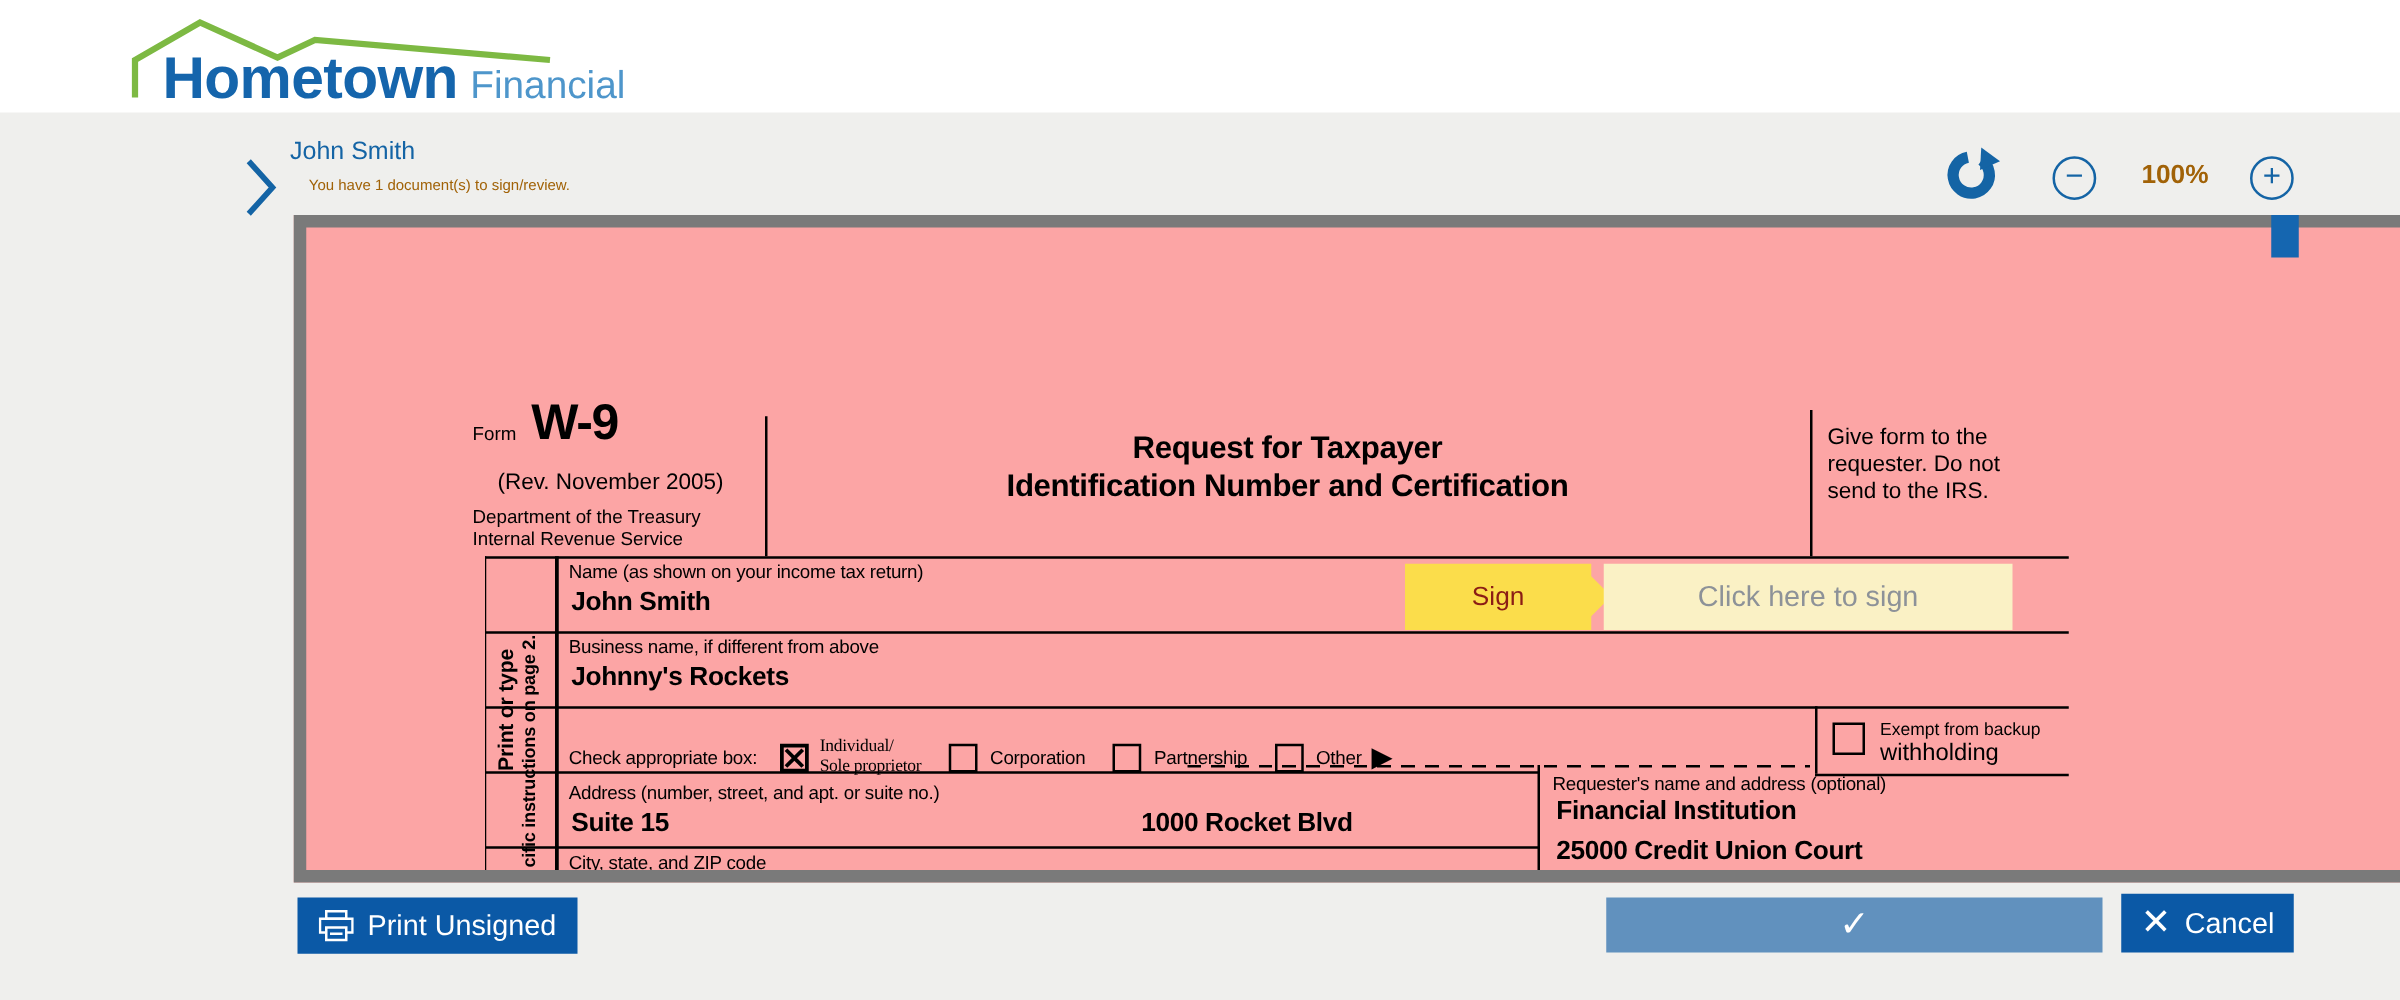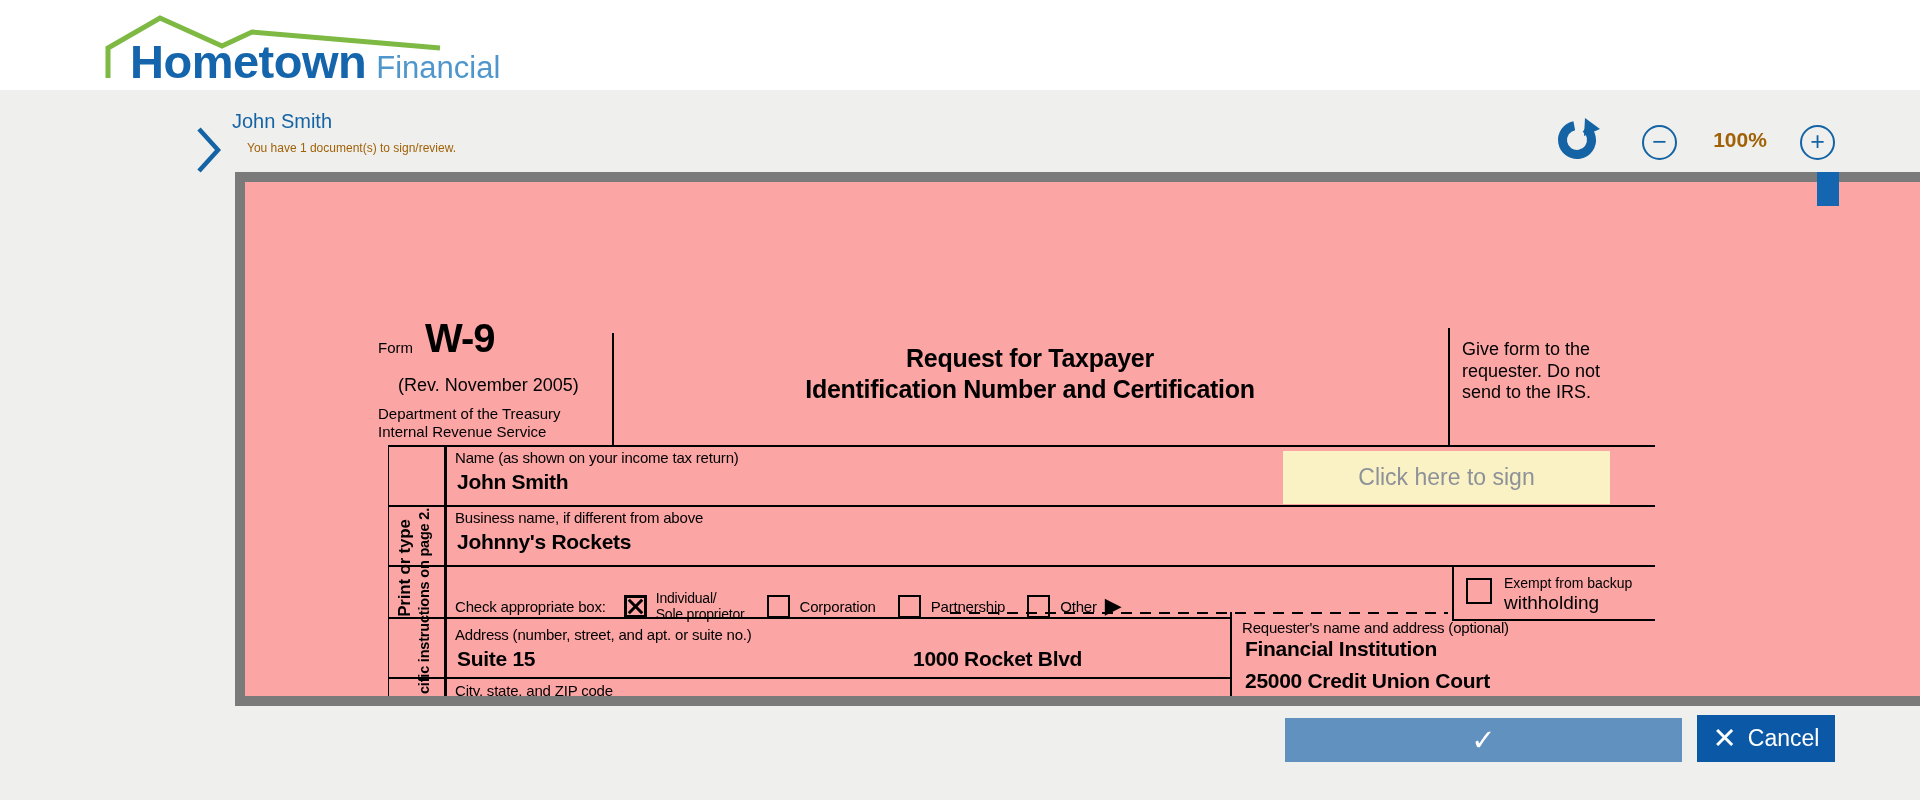--- a/index.html
+++ b/index.html
@@ -181,21 +181,21 @@
     <div class="abs fvalue" id="biz-value">Johnny's Rockets</div>
 
     <div class="abs" id="check-row">
       <span class="cb-label">Check appropriate box:</span>
       <span class="cbox checked" style="margin-left:18px;">
         <svg width="19" height="19" viewBox="0 0 19 19">
           <line x1="2" y1="2" x2="17" y2="17" stroke="#000" stroke-width="3.4"></line>
           <line x1="17" y1="2" x2="2" y2="17" stroke="#000" stroke-width="3.4"></line>
         </svg>
       </span>
-      <span class="cb-label two-line" style="margin-left:9px;">
+      <span class="cb-label two-line" style="margin-left:9px;font-family:Liberation Serif, serif;">
         <div>Individual/</div>
         <div>Sole proprietor</div>
       </span>
       <span class="cbox" style="margin-left:22px;"></span>
       <span class="cb-label" style="margin-left:10px;">Corporation</span>
       <span class="cbox" style="margin-left:22px;"></span>
       <span class="cb-label" style="margin-left:10px;">Partnership</span>
       <span class="cbox" style="margin-left:22px;"></span>
       <span class="cb-label" style="margin-left:10px;">Other</span>
       <span id="other-arrow">▶</span>
@@ -208,27 +208,40 @@
     <div class="abs flabel" id="addr-label">Address (number, street, and apt. or suite no.)</div>
     <div class="abs fvalue" id="addr-v1">Suite 15</div>
     <div class="abs fvalue" id="addr-v2">1000 Rocket Blvd</div>
 
     <div class="abs flabel" id="req-label">Requester's name and address (optional)</div>
     <div class="abs fvalue" id="req-name">Financial Institution</div>
     <div class="abs fvalue" id="req-street">25000 Credit Union Court</div>
 
     <div class="abs flabel" id="city-label">City, state, and ZIP code</div>
 
+    <div class="abs" id="sign-tag">
+      <span id="sign-tag-label">Sign</span>
+      <span id="sign-tag-arrow"></span>
+    </div>
     <div class="abs" id="sign-prompt">
       <span>Click here to sign</span>
     </div>
   </div>
 
   <div class="abs" id="scroll-thumb"></div>
 
+  <div class="abs btn" id="print-btn">
+    <svg width="28" height="26" viewBox="0 0 28 26">
+      <rect x="6" y="1" width="16" height="6" fill="none" stroke="#fff" stroke-width="2"></rect>
+      <rect x="1" y="7" width="26" height="11" fill="none" stroke="#fff" stroke-width="2"></rect>
+      <rect x="6" y="14" width="16" height="10" fill="#0B59A6" stroke="#fff" stroke-width="2"></rect>
+      <line x1="9" y1="19" x2="19" y2="19" stroke="#fff" stroke-width="2"></line>
+    </svg>
+    <span>Print Unsigned</span>
+  </div>
 
   <div class="abs btn" id="confirm-btn">
     <span class="btn-glyph">✓</span>
   </div>
 
   <div class="abs btn" id="cancel-btn">
     <span class="btn-glyph">✕</span>
     <span>Cancel</span>
   </div>
 

